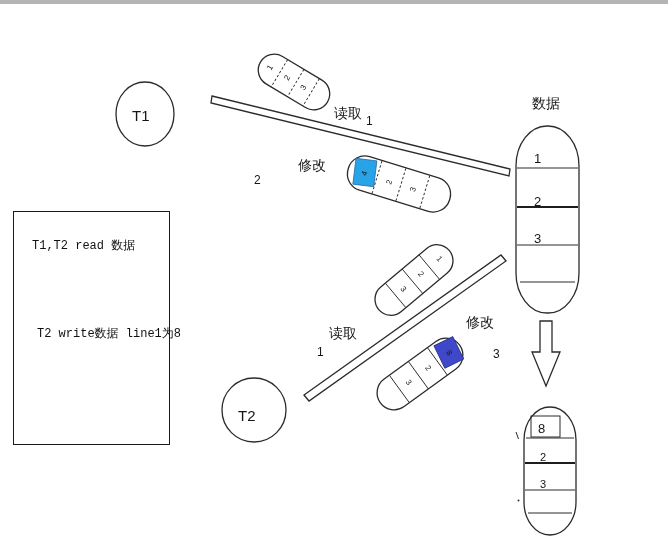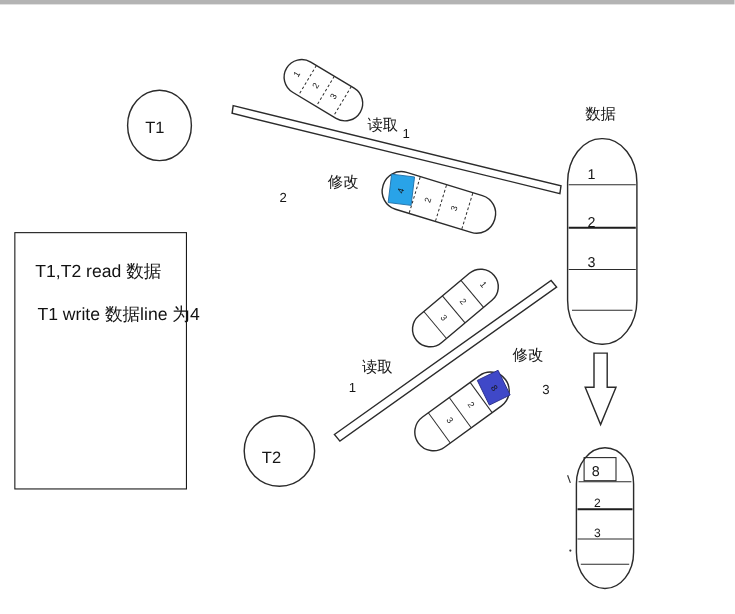--- a/index.html
+++ b/index.html
@@ -16,21 +16,21 @@
   .sep{stroke:#2b2b2b;stroke-width:0.9;fill:none;}
   text{fill:#161616;}
   .lbl{font-size:14px;}
   .stp{font-size:12px;}
   .rowNum{font-size:13px;}
   .rowNumSm{font-size:11px;}
   .cellNum{font-size:8px;text-anchor:middle;dominant-baseline:central;}
   .nodeLbl{font-size:15px;}
   #notes-box{
     position:absolute;left:13px;top:211px;width:155px;height:232px;
-    border:1.5px solid #1a1a1a;background:#fff;font-size:16px;color:#111;
+    border:1.5px solid #1a1a1a;background:#fff;font-size:12px;color:#111;font-family:Liberation Mono, monospace;
   }
   .note{position:absolute;white-space:nowrap;}
   .note-0{left:18px;top:25px;}
   .note-1{left:20px;top:64px;}
   .note-2{left:23px;top:113px;}
   .note-3{left:30px;top:175px;}
 </style>
 </head>
 <body>
 
@@ -123,15 +123,15 @@
     <line class="thin" x1="528" y1="513" x2="572" y2="513"></line>
     <text class="rowNum" x="538" y="433">8</text>
     <text class="rowNumSm" x="540" y="461">2</text>
     <text class="rowNumSm" x="540" y="488">3</text>
     <path d="M516,432 l2.5,7" class="thin"></path>
     <circle cx="518.5" cy="500.5" r="1" fill="#333"></circle>
   </svg>
 
   <div id="notes-box">
     <span class="note note-0">T1,T2 read 数据</span>
-    <span class="note note-1">T1 write 数据line 为4</span>
+    <span class="note note-2">T2 write数据 line1为8</span>
   </div>
 </div>
 
 </body></html>

